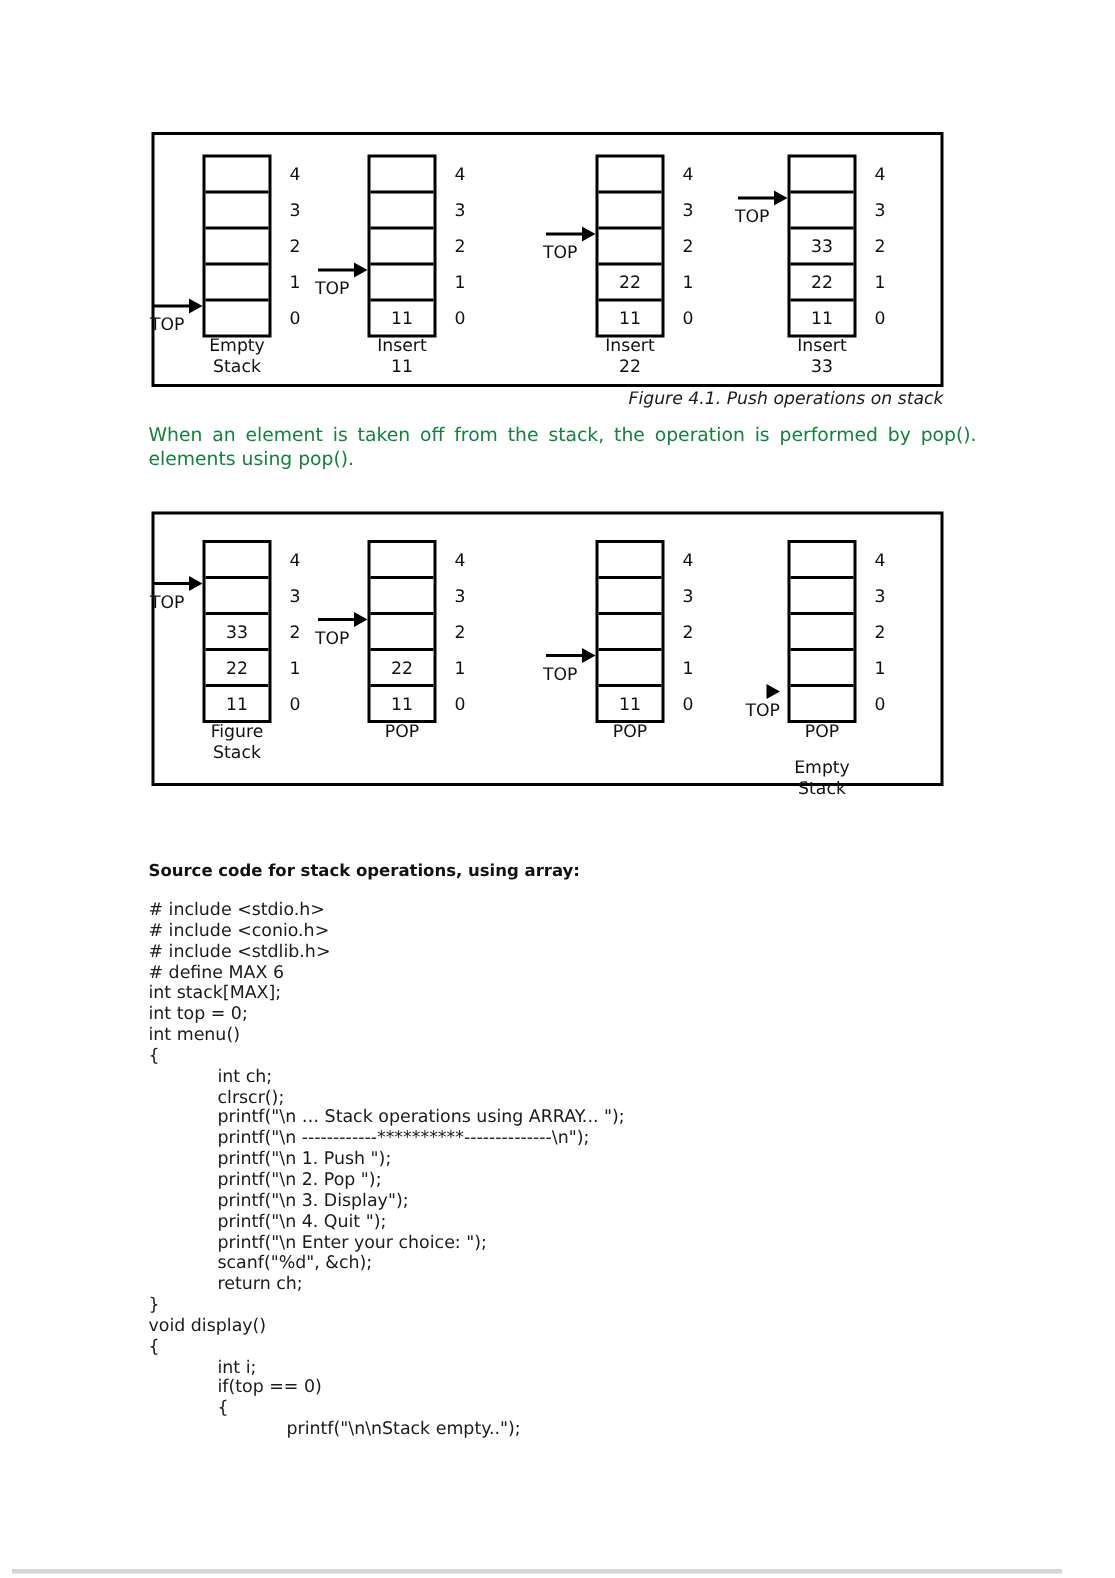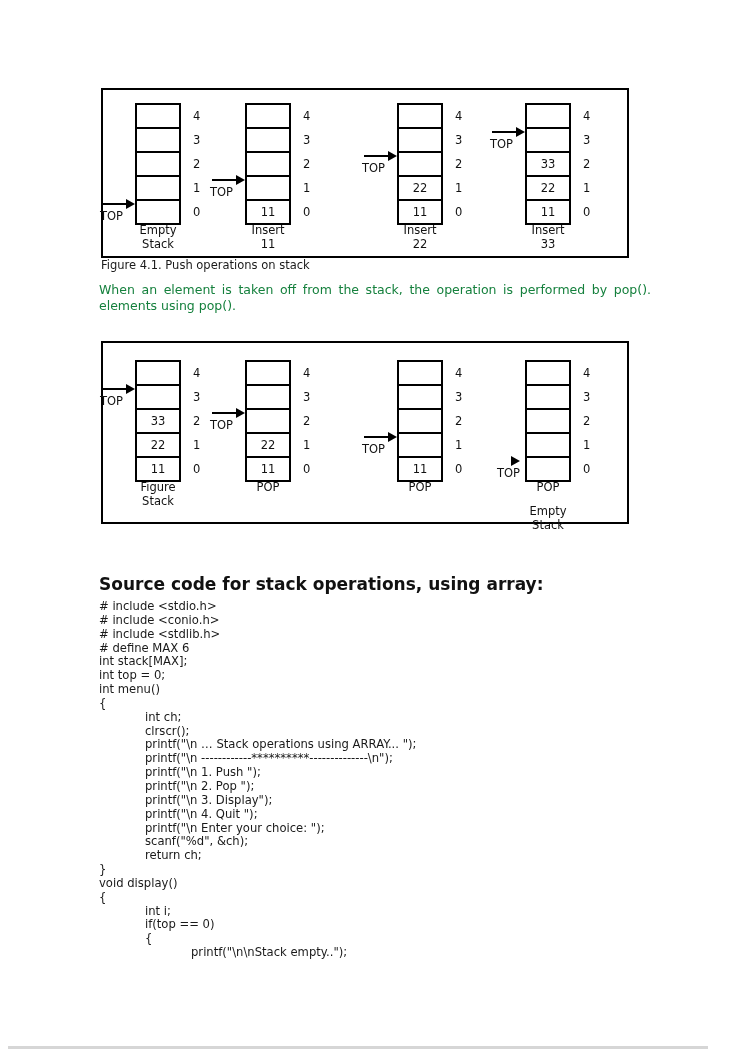--- a/index.html
+++ b/index.html
@@ -8,22 +8,22 @@
     font-family:"DejaVu Sans","Liberation Sans",sans-serif;color:#1a1a1a;
     overflow:hidden;
   }
   .figbox{
     position:absolute;left:101px;width:528px;border:2px solid #000;
     background:#fff;box-sizing:border-box;overflow:visible;
   }
   #fig1-box{top:88px;height:170px;}
   #fig2-box{top:341px;height:183px;}
   .figcaption{
-    position:absolute;left:101px;width:528px;text-align:left;
-    font-size:11.5px;color:#1a1a1a;
+    position:absolute;left:101px;width:528px;text-align:right;
+    font-size:11.5px;color:#1a1a1a;font-style:italic;
   }
   #fig1-caption{top:258px;}
   #fig2-caption{top:527px;}
   .cells{
     position:absolute;width:46px;border:2px solid #000;background:#fff;
     box-sizing:border-box;
   }
   .cell{
     height:22px;line-height:22px;text-align:center;font-size:11.5px;color:#111;
   }
@@ -47,21 +47,21 @@
     position:absolute;width:92px;text-align:center;font-size:11.5px;
     line-height:13.5px;color:#111;
   }
   #paragraph{
     position:absolute;left:99px;top:282px;width:552px;
     font-size:12.5px;line-height:16px;color:#15803d;
   }
   #paragraph .pline{text-align:justify;}
   #paragraph .pline.full{text-align-last:justify;}
   #code-heading{
-    position:absolute;left:99px;top:574px;font-size:17px;font-weight:bold;
+    position:absolute;left:99px;top:574px;font-size:11px;font-weight:bold;
     color:#111;
   }
   #source-code{
     position:absolute;left:99px;top:600px;margin:0;
     font-family:"DejaVu Sans","Liberation Sans",sans-serif;
     font-size:11.6px;line-height:13.85px;color:#1a1a1a;
     white-space:pre;tab-size:46px;-moz-tab-size:46px;
   }
   #scan-line{
     position:absolute;left:8px;top:1046px;width:700px;height:3px;

